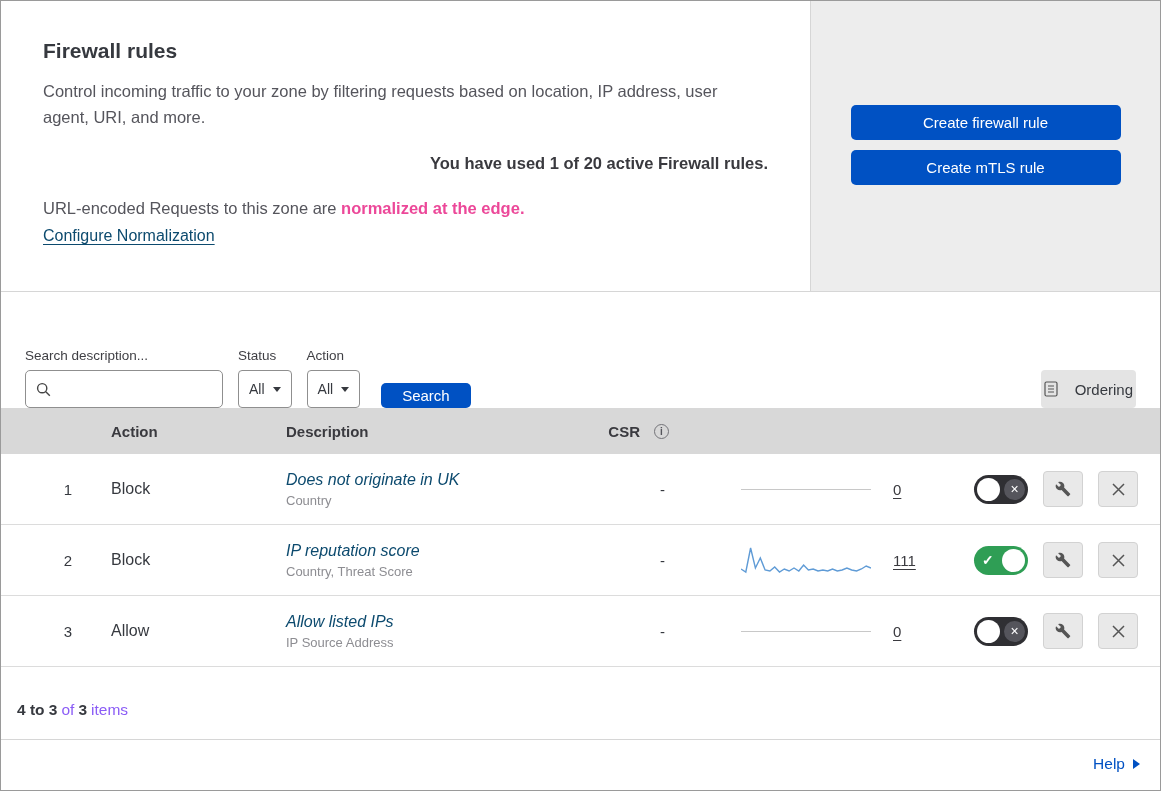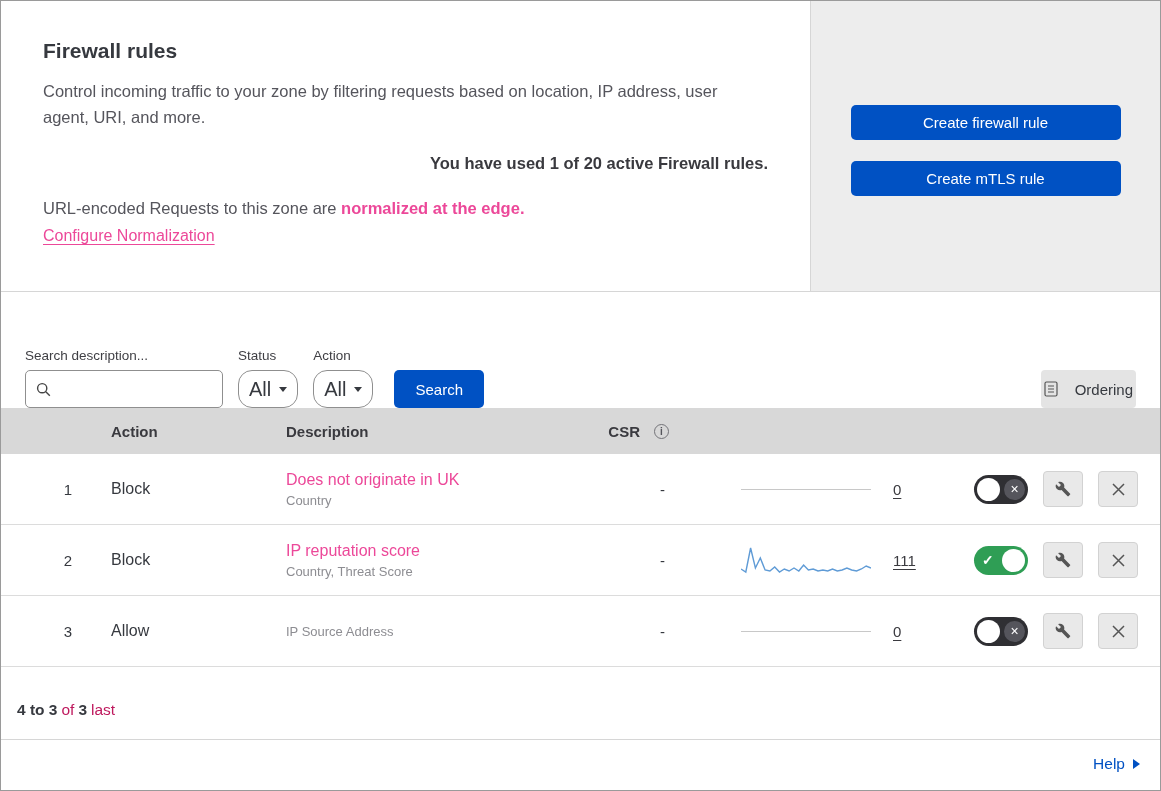--- a/index.html
+++ b/index.html
@@ -7,69 +7,69 @@
   .page { width:1161px; height:791px; border:1px solid #9a9a9a; background:#fff; overflow:hidden; }
 
   
   .top { display:flex; height:291px; border-bottom:1px solid #d6d6d6; }
   .top-left { flex:0 0 810px; background:#fff; border-right:1px solid #d6d6d6; padding:38px 42px 0; }
   .title { font-size:21px; font-weight:600; color:#36393f; margin:0 0 16px; }
   .desc { font-size:16.5px; line-height:1.55; color:#55555c; width:722px; margin:0 0 24px; }
   .usage { font-size:16.5px; font-weight:bold; color:#3a3a3f; margin:0 0 26px;text-align:right; }
   .norm { font-size:16.5px; color:#55555c; margin:0 0 9px; }
   .norm strong { color:#ec4899; }
-  .link { color:#ec4899; font-size:16px; text-decoration:underline; text-underline-offset:3px; cursor:pointer; }
-  .top-right { flex:1; background:#ededed; display:flex; flex-direction:column; align-items:center; padding-top:104px; gap:21px; }
+  .link { color:#0c4a6e; font-size:16px; text-decoration:underline; text-underline-offset:3px; cursor:pointer; }
+  .top-right { flex:1; background:#ededed; display:flex; flex-direction:column; align-items:center; padding-top:104px; gap:10px; }
   .btn-primary { background:#0051c3; color:#fff; border:none; border-radius:5px; font-family:inherit; font-size:15px; cursor:pointer; }
   .top-right .btn-primary { width:270px; height:35px; }
 
   
   .filterbar { height:116px; padding:22px 24px 0; display:flex; align-items:flex-end; background:#fff; }
   .field { margin-right:15px; }
   .flabel { display:block; font-size:13.5px; color:#3f3f44; margin-bottom:7px; }
   .search-box { width:198px; height:38px; border:1px solid #8f8f8f; border-radius:5px; display:flex; align-items:center; padding:0 10px; gap:8px; background:#fff; }
   .search-box input { border:none; outline:none; flex:1; min-width:0; font-family:inherit; font-size:14px; background:transparent; }
-  .select { height:38px; border:1px solid #8f8f8f; border-radius:14px; background:#fff; display:flex; align-items:center; gap:8px; padding:0 10px; font-size:20px; color:#36393f; cursor:pointer; }
+  .select { height:38px; border:1px solid #8f8f8f; border-radius:4px; background:#fff; display:flex; align-items:center; gap:8px; padding:0 10px; font-size:14px; color:#36393f; cursor:pointer; }
   .caret { width:0; height:0; border-left:4px solid transparent; border-right:4px solid transparent; border-top:5px solid #36393f; }
-  .btn-search { height:38px; padding:0 21px; margin-left:6px; }
+  .btn-search { height:25px; padding:0 21px; margin-left:6px; }
   .btn-ordering { margin-left:auto; height:38px; padding:0 3px; background:#e4e4e4; border:none; border-radius:4px; display:flex; align-items:center; gap:17px; font-family:inherit; font-size:15px; color:#36393f; cursor:pointer; }
 
   
   .grid { display:grid; grid-template-columns:95px 172px 325px 90px 1fr 215px; align-items:center; }
   .thead { height:46px; background:#d8d8d8; font-weight:600; font-size:15px; color:#3a3a3f; }
   .h-action { padding-left:15px; }
   .h-desc { padding-left:18px; }
   .h-csr { text-align:right; padding-right:14px; display:flex; justify-content:flex-end; align-items:center; gap:14px; }
   .h-activity { padding-left:22px; }
   .info-i { display:inline-flex; width:15px; height:15px; border:1px solid #737378; border-radius:50%; align-items:center; justify-content:center; font-size:10px; font-style:normal; color:#55555c; }
   .trow { height:71px; border-bottom:1px solid #dcdcdc; background:#fff; }
   .num { text-align:right; padding-right:24px; font-size:15px; color:#36393f; }
   .action-cell { padding-left:15px; font-size:16px; color:#36393f; }
   .desc-cell { padding-left:18px; }
-  .desc-title { font-size:16px; color:#ec4899; margin-bottom:4px; }
+  .desc-title { font-size:16px; color:#0c4a6e; margin-bottom:4px;font-style:italic; }
   .desc-sub { font-size:13px; color:#8d8d92; }
   .csr-cell { text-align:right; padding-right:18px; font-size:15px; color:#36393f; }
   .activity-cell { display:flex; align-items:center; gap:22px; padding-left:58px; }
   .flatline { width:130px; height:1px; background:#c8c8c8; }
   .spark { display:block; }
   .activity-count { font-size:15px; color:#3a3a3f; text-decoration:underline; text-underline-offset:3px; cursor:pointer; }
   .controls-cell { display:flex; align-items:center; justify-content:flex-end; gap:15px; padding-right:22px; }
 
   .toggle { width:54px; height:29px; border-radius:15px; display:flex; align-items:center; justify-content:space-between; padding:0 3px; cursor:pointer; }
   .toggle.off { background:#2f2f33; }
   .toggle.on { background:#2f9e55; }
   .knob { width:23px; height:23px; border-radius:50%; background:#fff; flex:0 0 auto; }
   .x-badge { width:21px; height:21px; border-radius:50%; background:#55555c; color:#fff; font-size:14px; line-height:20px; text-align:center; }
   .check { color:#fff; font-size:14px; font-weight:bold; margin-left:5px; }
 
   .icon-btn { width:40px; height:36px; background:#e9e9e9; border:1px solid #d2d2d2; border-radius:4px; display:flex; align-items:center; justify-content:center; cursor:pointer; }
 
   
   .items-footer { height:72px; padding:34px 16px 0; font-size:15.5px; color:#36393f; }
-  .items-footer .dim { color:#be185d; margin:0 4px; }
+  .items-footer .dim { color:#8b5cf6; margin:0 4px; }
   .help-bar { height:48px; border-top:1px solid #d6d6d6; display:flex; align-items:center; justify-content:flex-end; padding:0 20px; }
   .help-link { display:flex; align-items:center; gap:8px; color:#0051c3; font-size:15.5px; text-decoration:none; cursor:pointer; }
   .tri { width:0; height:0; border-left:7px solid #0051c3; border-top:5px solid transparent; border-bottom:5px solid transparent; }
 </style>
 </head>
 <body>
 
 <div class="page">
 
   <section class="top">
@@ -190,20 +190,21 @@
               <svg width="13" height="13" viewBox="0 0 13 13">
                 <path d="M1 1l11 11M12 1L1 12" stroke="#555" stroke-width="1.5" fill="none"></path>
               </svg>
             </button>
     </div>
         </div>
         <div class="trow grid">
     <div class="num">3</div>
     <div class="action-cell">Allow</div>
     <div class="desc-cell">
+      <div class="desc-title">Allow listed IPs</div>
       <div class="desc-sub">IP Source Address</div>
     </div>
     <div class="csr-cell">-</div>
     <div class="activity-cell">
       <div class="flatline"></div>
       <a href="#" class="activity-count">0</a>
     </div>
     <div class="controls-cell">
       <div class="toggle off">
               <span class="knob"></span>
@@ -218,21 +219,21 @@
               <svg width="13" height="13" viewBox="0 0 13 13">
                 <path d="M1 1l11 11M12 1L1 12" stroke="#555" stroke-width="1.5" fill="none"></path>
               </svg>
             </button>
     </div>
         </div>
       </div>
   </section>
 
   <div class="items-footer">
-    <strong>4 to 3</strong><span class="dim">of</span><strong>3</strong><span class="dim">last</span>
+    <strong>4 to 3</strong><span class="dim">of</span><strong>3</strong><span class="dim">items</span>
   </div>
 
   <div class="help-bar">
     <a class="help-link" href="#">
       <span>Help</span>
       <span class="tri"></span>
     </a>
   </div>
 
 </div>

